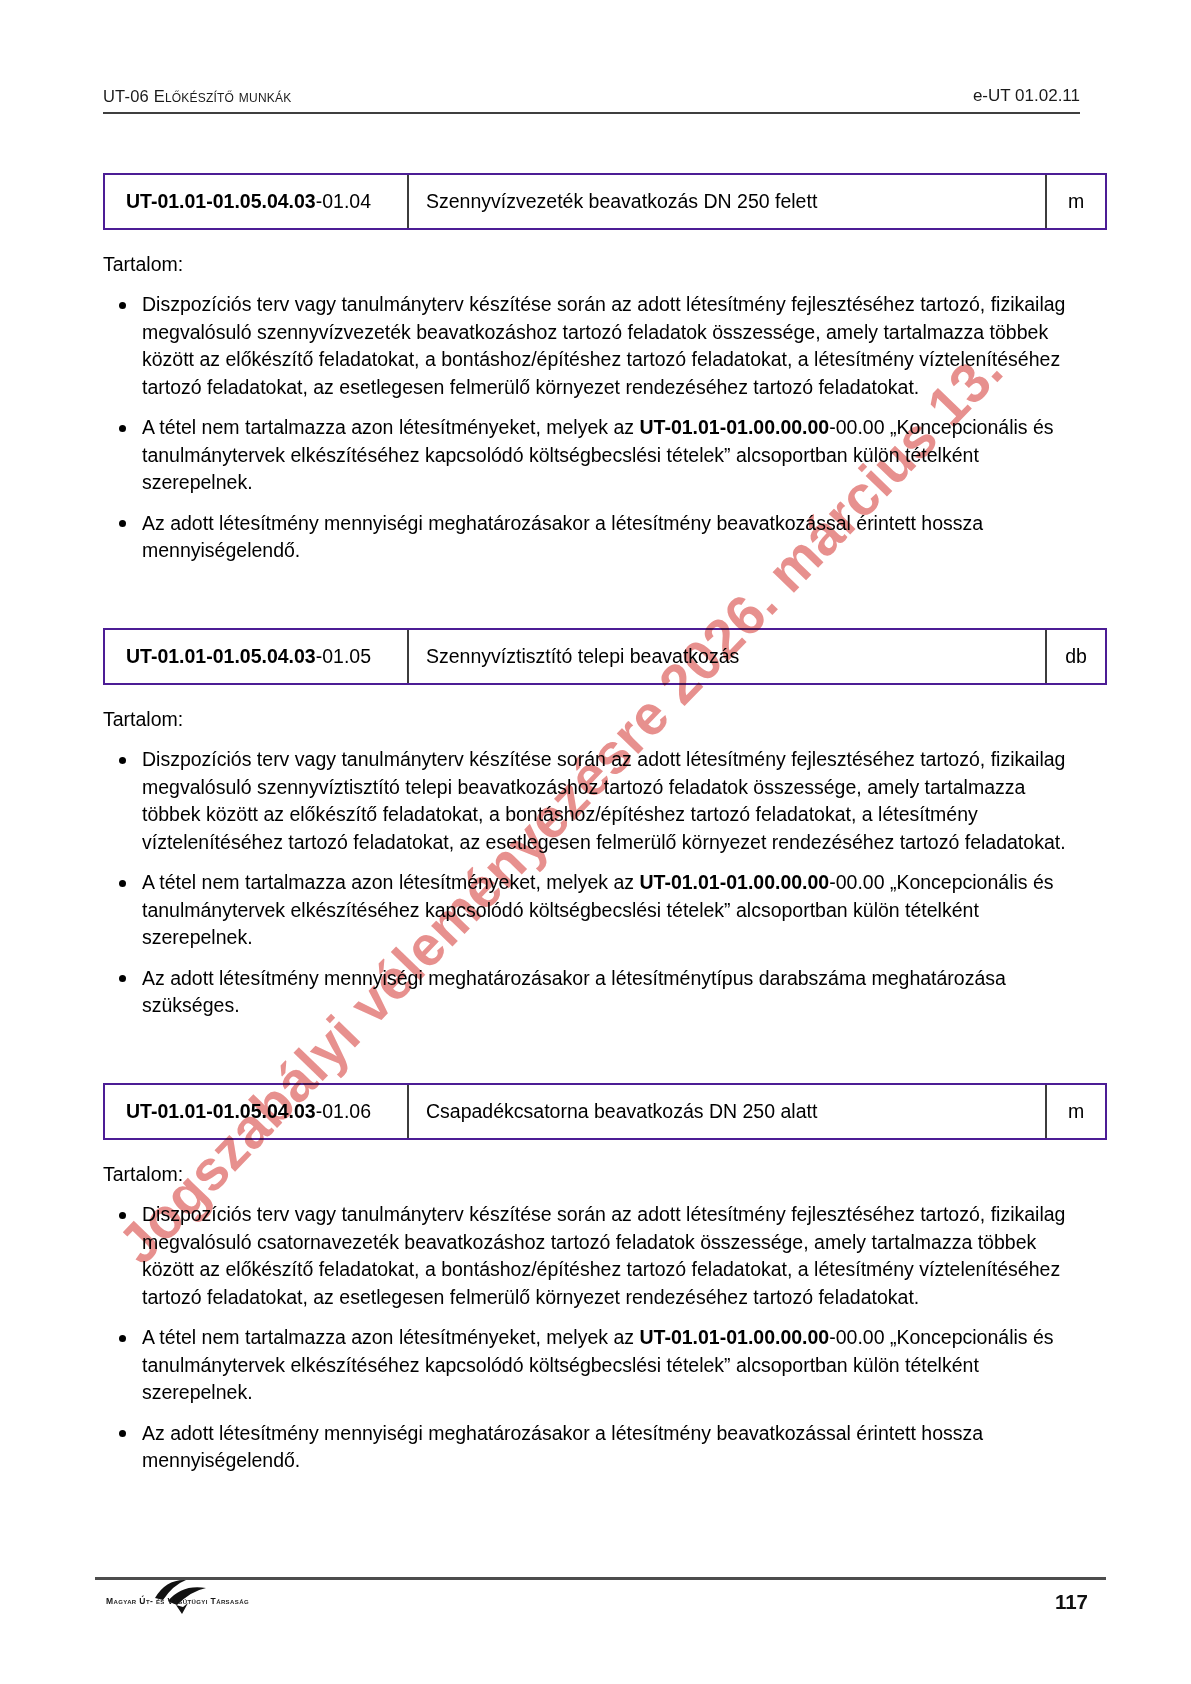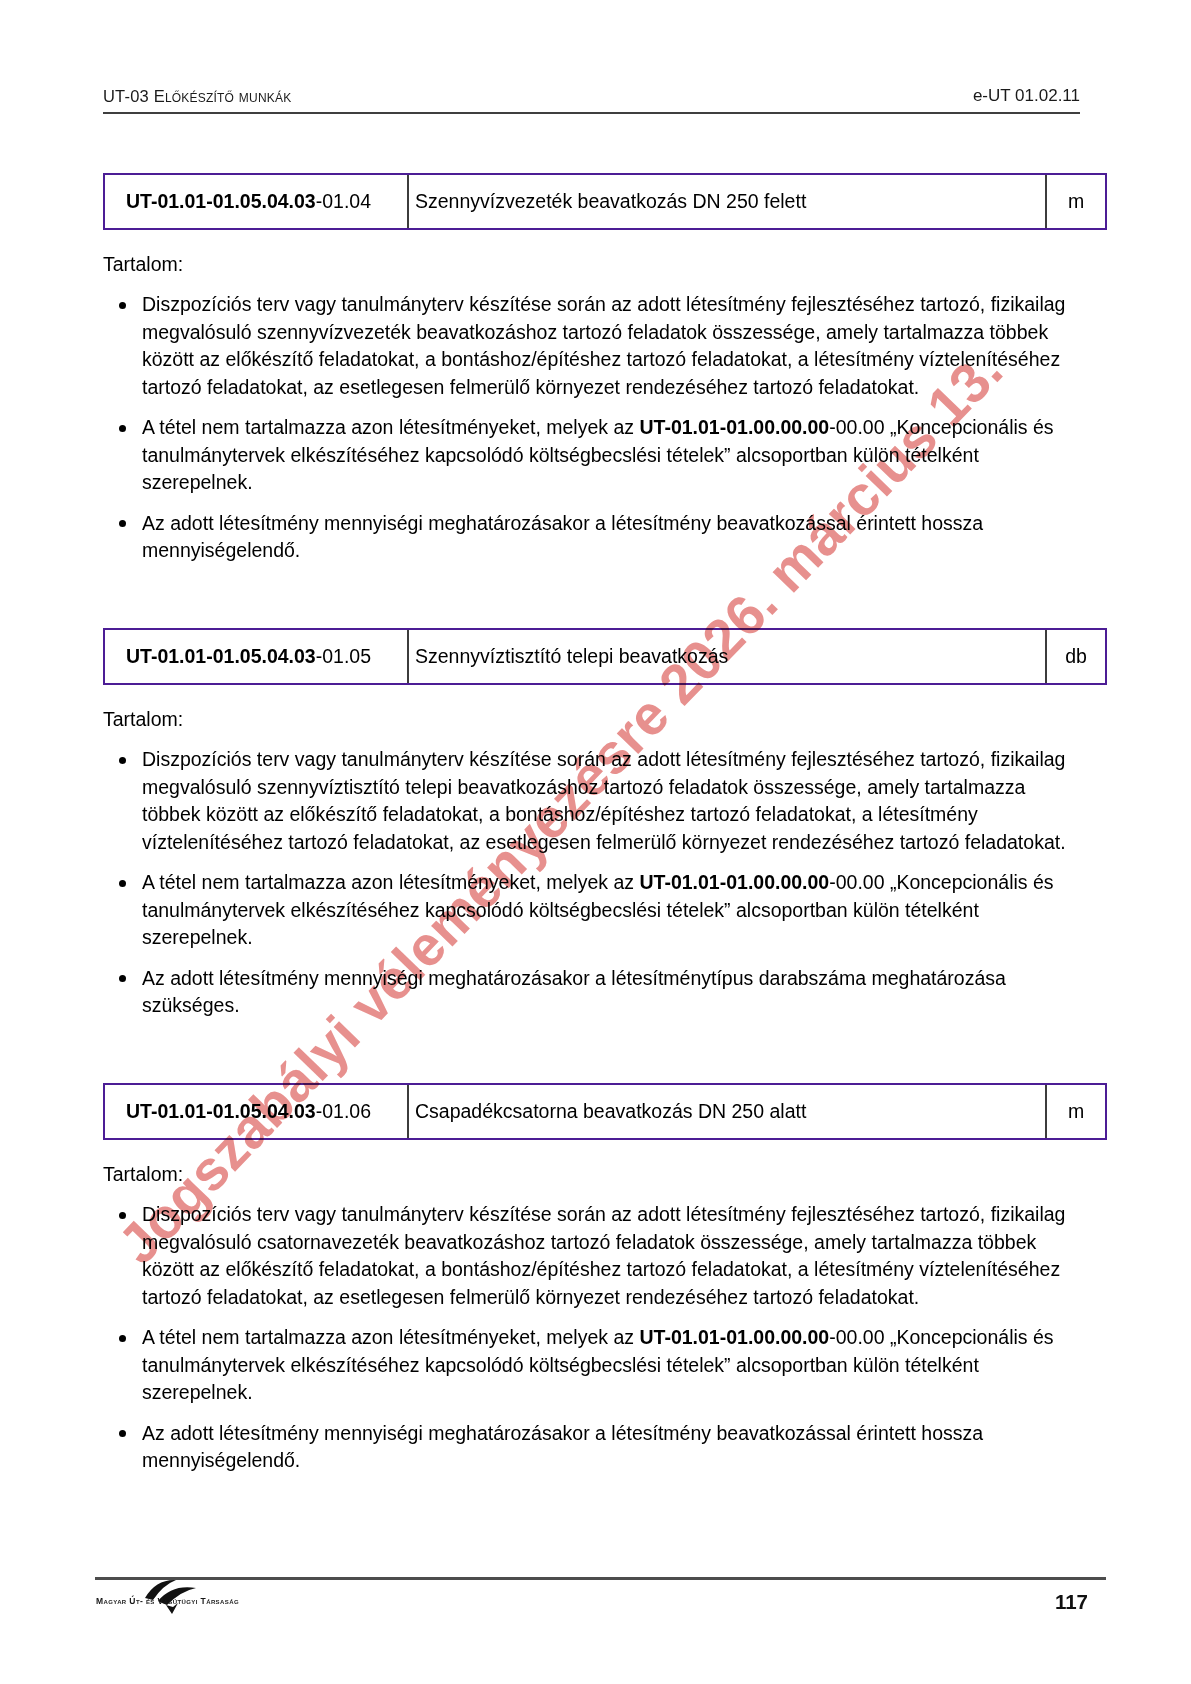--- a/index.html
+++ b/index.html
@@ -27,21 +27,21 @@
     border-top:2.5px solid #3f3f3f;
   }
   
   .section{position:absolute;left:103px;width:1004px;}
   .sec-table{
     display:flex;height:57px;box-sizing:border-box;
     border:2px solid #4c1d95;
   }
   .sec-cell{display:flex;align-items:center;box-sizing:border-box;font-size:19.5px;}
   .sec-cell.code{width:302px;padding-left:21px;flex:none;}
-  .sec-cell.title{flex:1;padding-left:6px;border-left:2px solid #3c3c3c;}
+  .sec-cell.title{flex:1;padding-left:17px;border-left:2px solid #3c3c3c;}
   .sec-cell.unit{width:60px;flex:none;justify-content:center;border-left:2px solid #3c3c3c;}
   .b{font-weight:bold;}
   .tartalom{margin-top:23px;font-size:19.5px;}
   ul.bullets{margin:15px 0 0 0;padding:0;list-style:none;}
   ul.bullets li{
     position:relative;
     padding-left:39px;padding-right:28px;
     margin-bottom:13px;
     font-size:19.5px;line-height:27.5px;
   }
@@ -57,37 +57,37 @@
     font-size:56px;font-weight:bold;white-space:nowrap;
     opacity:0.78;
     mix-blend-mode:multiply;
     pointer-events:none;
   }
   
   .ftr-rule{
     position:absolute;left:95px;top:1577px;width:1011px;height:0;
     border-top:3px solid #4d4d4d;
   }
-  .logo-wrap{position:absolute;left:96px;top:1581px;width:190px;height:52px;}
+  .logo-wrap{position:absolute;left:106px;top:1581px;width:190px;height:52px;}
   .logo-text{
     position:absolute;left:0;top:15px;
     font-size:8.5px;font-weight:bold;color:#181818;
     font-variant:small-caps;font-variant-caps:small-caps;letter-spacing:0.4px;
     white-space:nowrap;
   }
   .logo-mark{position:absolute;left:46px;top:-5px;width:62px;height:42px;}
   .page-num{position:absolute;right:103px;top:1590px;font-size:20.5px;color:#111;font-weight:bold;}
 </style>
 </head>
 <body>
 
 <div class="page">
 
   <div class="hdr">
-    <span class="hdr-left">UT-03 Előkészítő munkák</span>
+    <span class="hdr-left">UT-06 Előkészítő munkák</span>
     <span class="hdr-right">e-UT 01.02.11</span>
   </div>
   <div class="hdr-rule"></div>
 
   <main id="sections-root">
       <div class="section" style="top: 173px;">
         <div class="sec-table">
           <div class="sec-cell code">
             <span class="b">UT-01.01-01.05.04.03</span>
             <span>-01.04</span>

